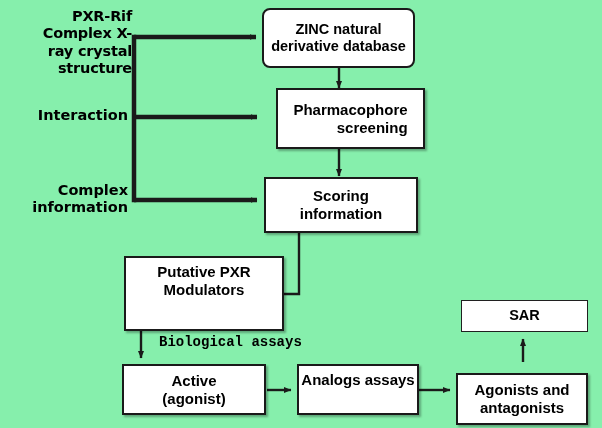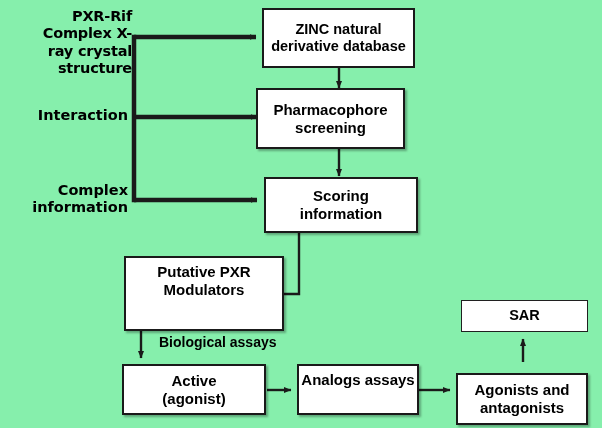--- a/index.html
+++ b/index.html
@@ -106,26 +106,26 @@
 
   <div class="free-label" id="source-label" style="left:4px; top:8px; width:128px;">PXR-Rif Complex X-
 ray crystal
 structure</div>
 
   <div class="free-label side-label" style="left:4px; top:107px; width:124px;">Interaction</div>
 
   <div class="free-label side-label" style="left:4px; top:182px; width:124px;">Complex
 information</div>
 
-  <div class="free-label edge-label" style="left:159px; top:334px;">Biological assays</div>
+  <div class="free-label edge-label" style="left:159px; top:334px;font-family:Liberation Mono, monospace;">Biological assays</div>
 
-  <div class="node center bold heavy" style="left:262px; top:8px; width:153px; height:60px; font-size:14.5px;">ZINC natural
+  <div class="node center bold heavy" style="left:262px; top:8px; width:153px; height:60px; font-size:14.5px;border-radius:8px;">ZINC natural
 derivative database</div>
 
-  <div class="node center bold heavy shadowed" style="left:256px; top:88px; width:149px; height:61px; font-size:15px;">Pharmacophore
+  <div class="node center bold heavy shadowed" style="left:276px; top:88px; width:149px; height:61px; font-size:15px;text-align:right;">Pharmacophore
 screening</div>
 
   <div class="node center bold heavy shadowed" style="left:264px; top:177px; width:154px; height:56px; font-size:15px;">Scoring
 information</div>
 
   <div class="node top bold heavy shadowed" style="left:124px; top:256px; width:160px; height:75px; font-size:15px;">Putative PXR
 Modulators</div>
 
   <div class="node center bold heavy shadowed" style="left:122px; top:364px; width:144px; height:51px; font-size:15px;">Active
 (agonist)</div>

